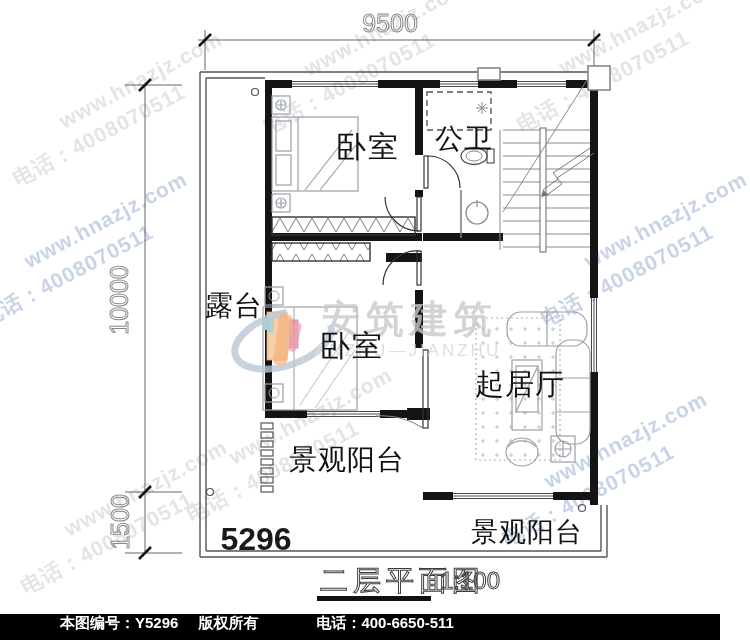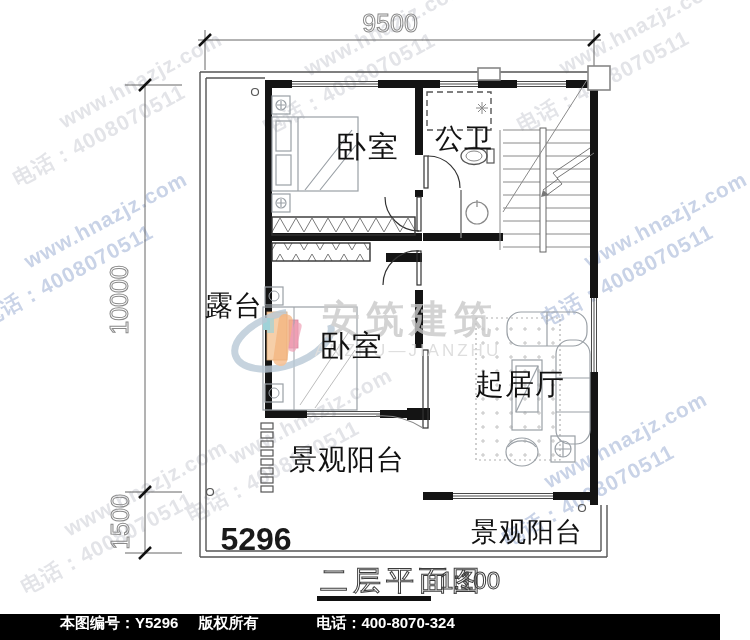--- a/index.html
+++ b/index.html
@@ -247,17 +247,17 @@
       <text class="hollow" x="440" y="589" font-size="24" stroke="#555">1:100</text>
     </g>
   </svg>
 
   <div id="footer" style="background: rgb(0, 0, 0); color: rgb(255, 255, 255);">
     <span>本图编号：Y5296</span>
     <span class="gap-s"></span>
     <span>版权所有</span>
     <span class="gap-s"></span>
     <span class="gap-m"></span>
-    <span>电话：400-8070-324</span>
+    <span>电话：400-6650-511</span>
     <span class="gap-m"></span>
   </div>
 
 </div>
 
 </body></html>

